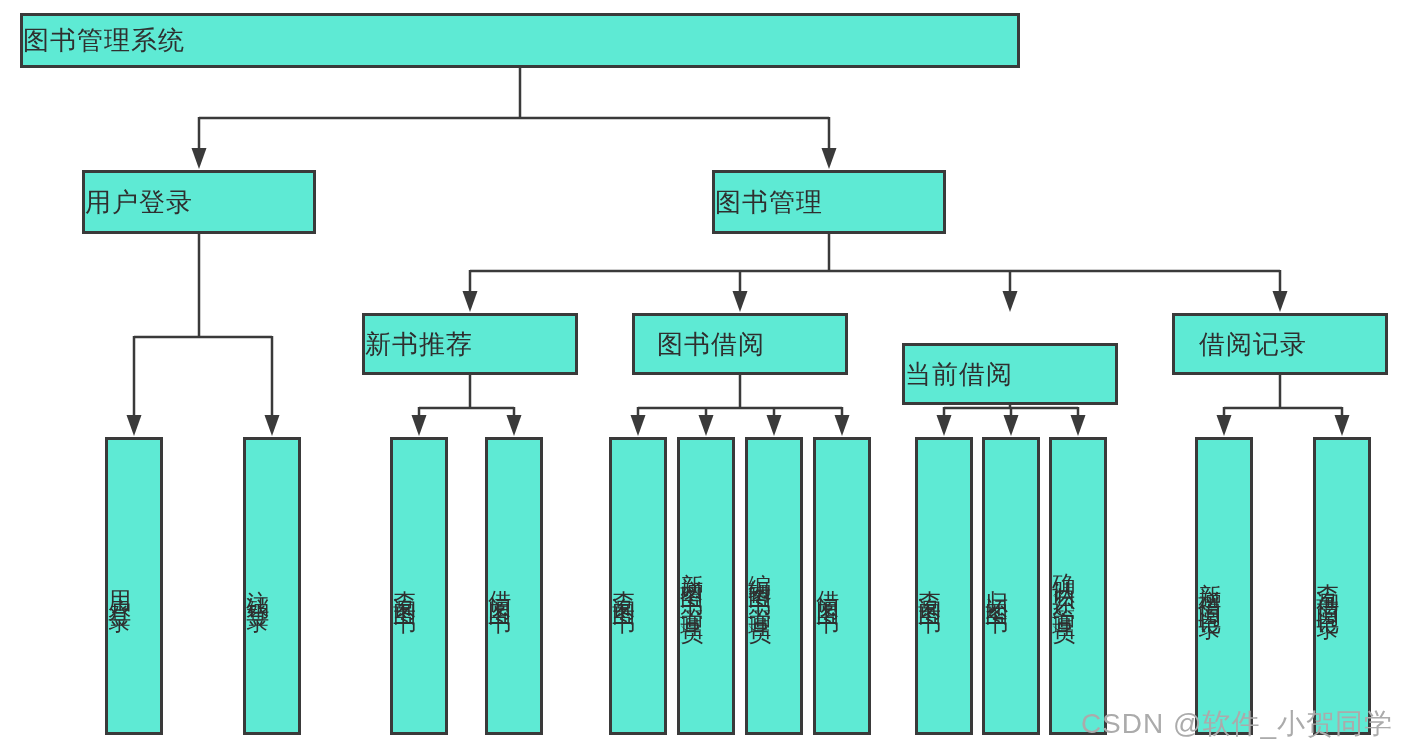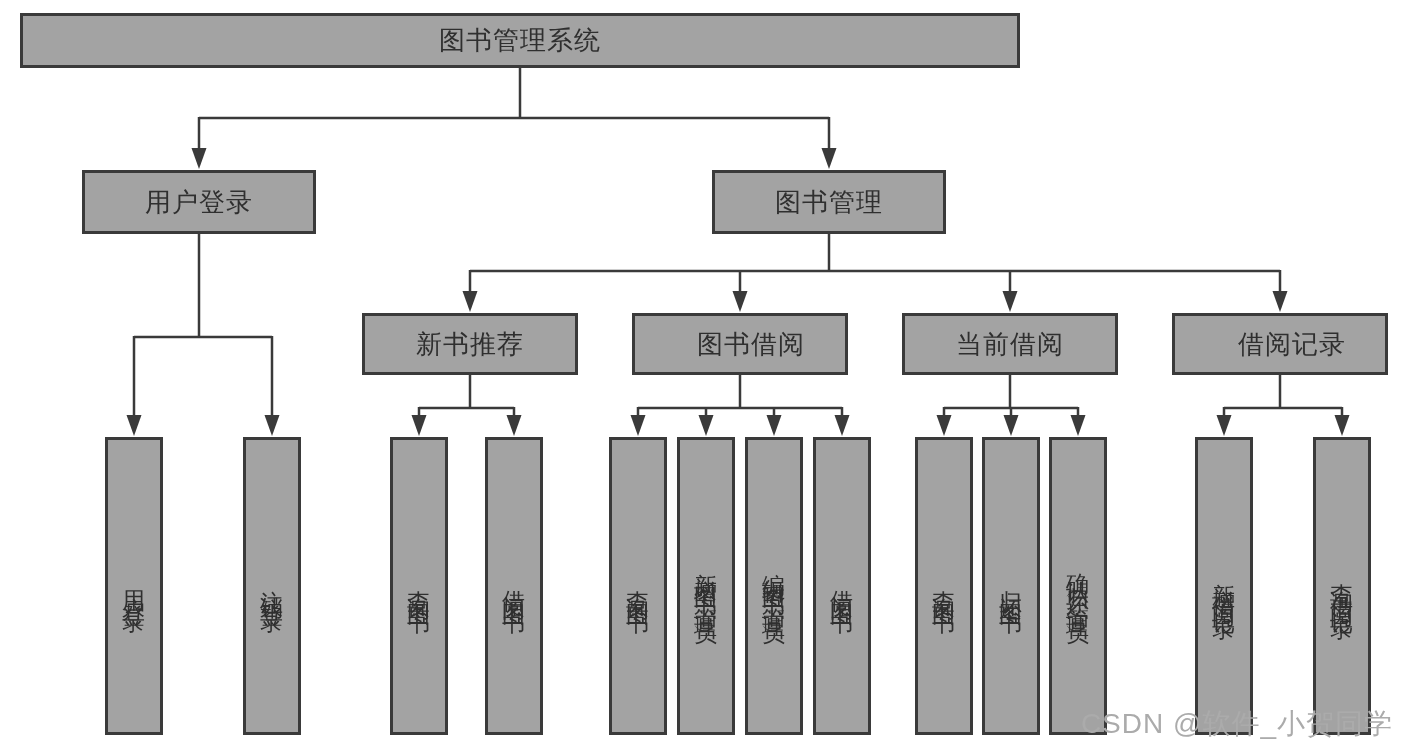--- a/index.html
+++ b/index.html
@@ -18,43 +18,42 @@
   #wires {
     position: absolute;
     left: 0; top: 0;
     width: 1405px; height: 747px;
     z-index: 1;
   }
   .box {
     position: absolute;
     box-sizing: border-box;
     border: 3px solid #3a3a3a;
-    background: #a3a3a3;
+    background: #5eead4;
     display: flex;
     align-items: center;
-    justify-content: center;
     color: #2f2f2f;
     z-index: 2;
   }
   .h-box { font-size: 26px; letter-spacing: 1px; white-space: nowrap; }
   .root-box   { left: 20px;  top: 13px;  width: 1000px; height: 55px; }
   .lvl2-box   { top: 170px; height: 64px; width: 234px; }
   .lvl3-box   { top: 313px; height: 62px; width: 216px; }
   .leaf-box   { top: 437px; height: 298px; width: 58px; font-size: 23px; }
   .v-text {
     writing-mode: vertical-lr;
     text-orientation: mixed;
     letter-spacing: 7px;
     line-height: 1.05;
   }
   #n-user-login     { left: 82px;  }
   #n-book-mgmt      { left: 712px; }
   #n-new-book       { left: 362px;  }
   #n-book-borrow    { left: 632px; padding-left: 22px;  }
-  #n-current-borrow { left: 902px;  }
+  #n-current-borrow { left: 902px; margin-top: 30px;  }
   #n-borrow-record  { left: 1172px; padding-left: 24px; }
   #leaf-0  { left: 105px;  }
   #leaf-1  { left: 243px;  }
   #leaf-2  { left: 390px;  }
   #leaf-3  { left: 485px;  }
   #leaf-4  { left: 609px;  }
   #leaf-5  { left: 677px;  }
   #leaf-6  { left: 745px;  }
   #leaf-7  { left: 813px;  }
   #leaf-8  { left: 915px;  }

